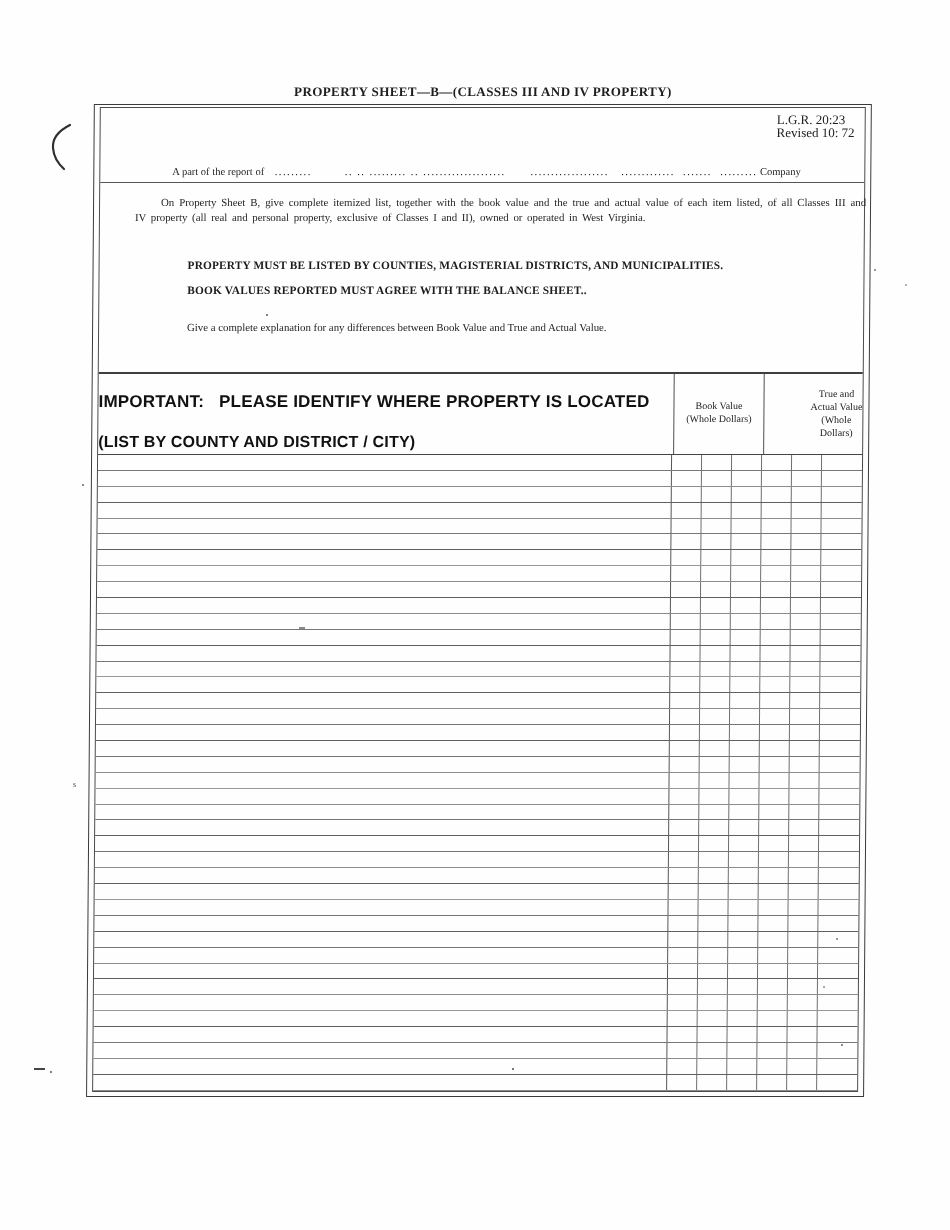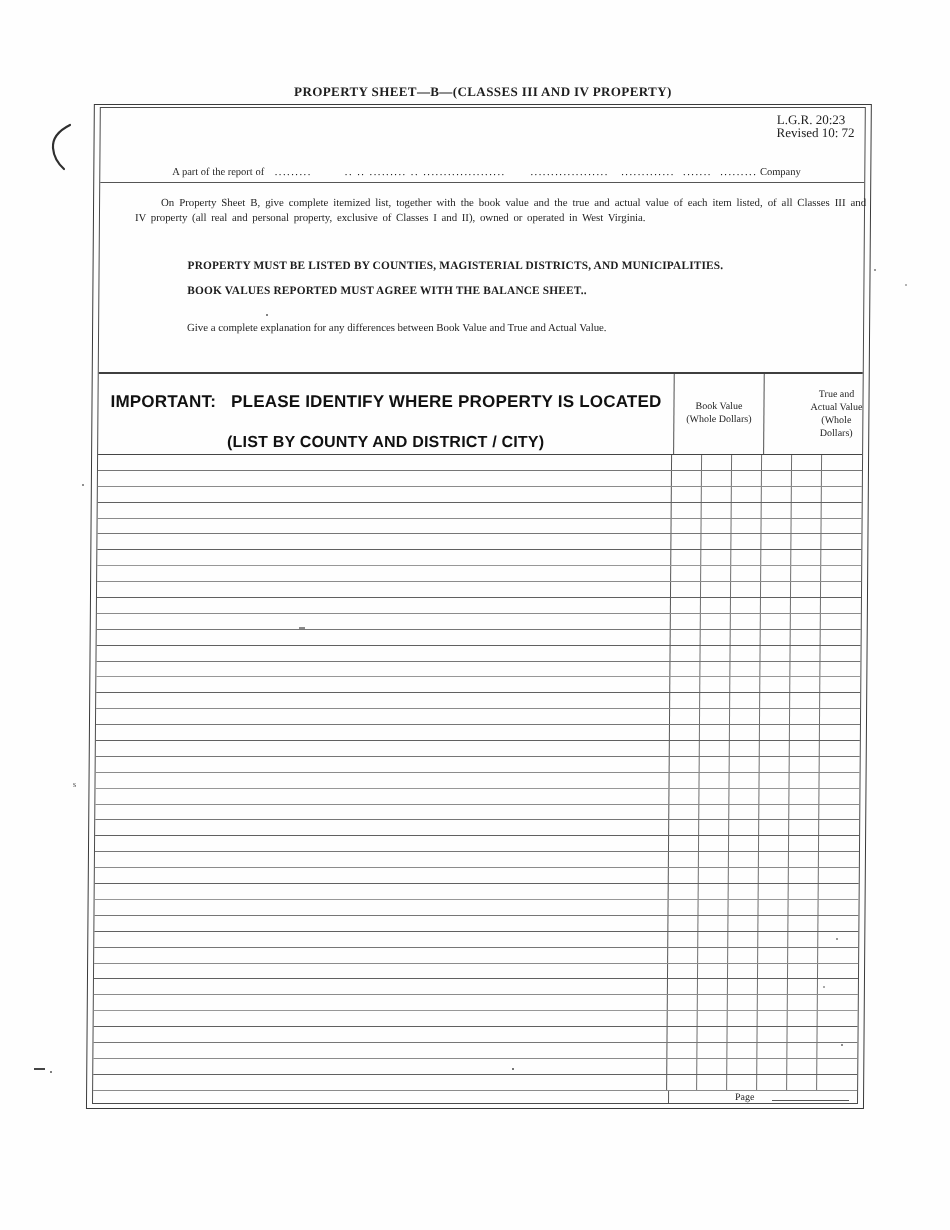--- a/index.html
+++ b/index.html
@@ -45,21 +45,21 @@
   }
   .rule-line{position:absolute;left:88px;font-weight:bold;font-size:11.3px;letter-spacing:.2px;color:#1c1c1c;}
   .rule-1{top:76px;}
   .rule-2{top:101px;}
   .note-line{position:absolute;left:88px;top:138px;font-size:10.8px;color:#242424;}
 
   
   .thead{display:flex;height:81px;border-bottom:1px solid #444;box-sizing:border-box;}
   .th-desc{
     width:576px;box-sizing:border-box;border-right:1px solid #4f4f4f;
-    display:flex;flex-direction:column;justify-content:center;align-items:center;
+    display:flex;flex-direction:column;justify-content:center;
     font-family:"Liberation Sans", sans-serif;font-weight:bold;color:#111;
     padding-top:14px;
   }
   .th-desc .l1{font-size:17px;letter-spacing:.2px;white-space:nowrap;}
   .th-desc .l1 .imp{margin-right:15px;}
   .th-desc .l2{font-size:16px;margin-top:21px;letter-spacing:.2px;white-space:nowrap;}
   .th-book{
     width:90px;box-sizing:border-box;border-right:1px solid #4f4f4f;
     font-size:10px;line-height:13px;text-align:center;padding-top:25px;color:#222;
   }
@@ -507,24 +507,17 @@
               <div class="c-desc"></div>
               <div class="c-v"></div>
               <div class="c-v"></div>
               <div class="c-v"></div>
               <div class="c-v"></div>
               <div class="c-v"></div>
               <div class="c-v last"></div>
             </div>
           </div>
 
-        <div class="pagestrip">
-          <div class="ps-left"></div>
-          <div class="ps-right">
-            <span class="pg-label">Page</span>
-            <span class="pg-line"></span>
-          </div>
-        </div>
 
       </div>
     </div>
   </div>
 </div>
 
 </body></html>

